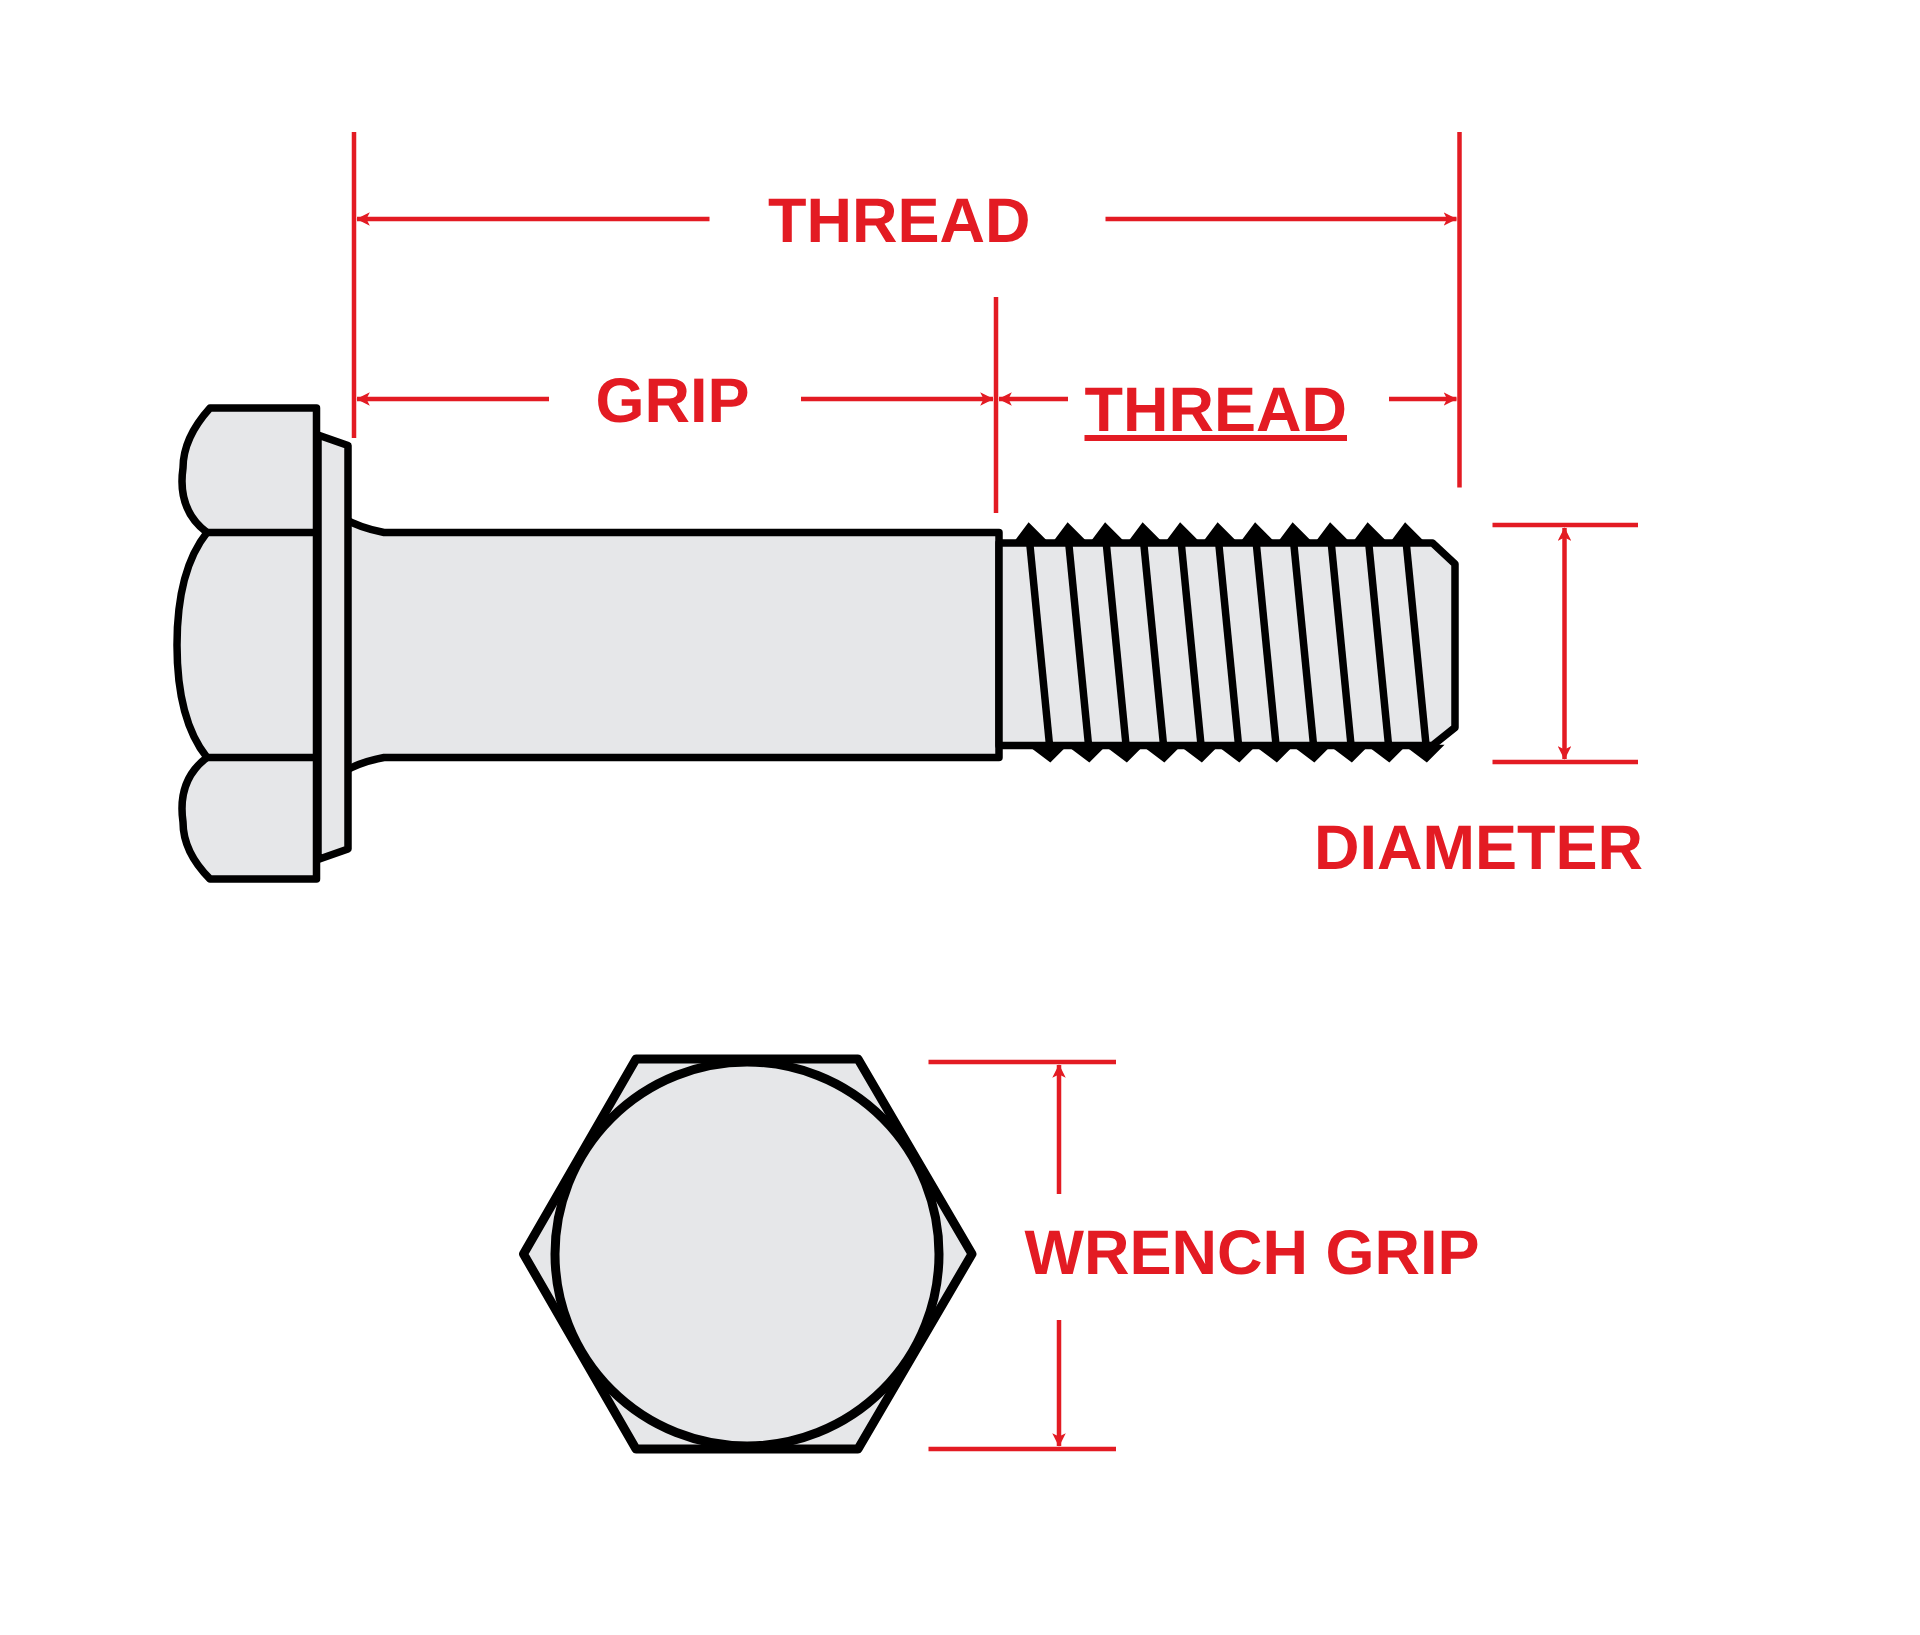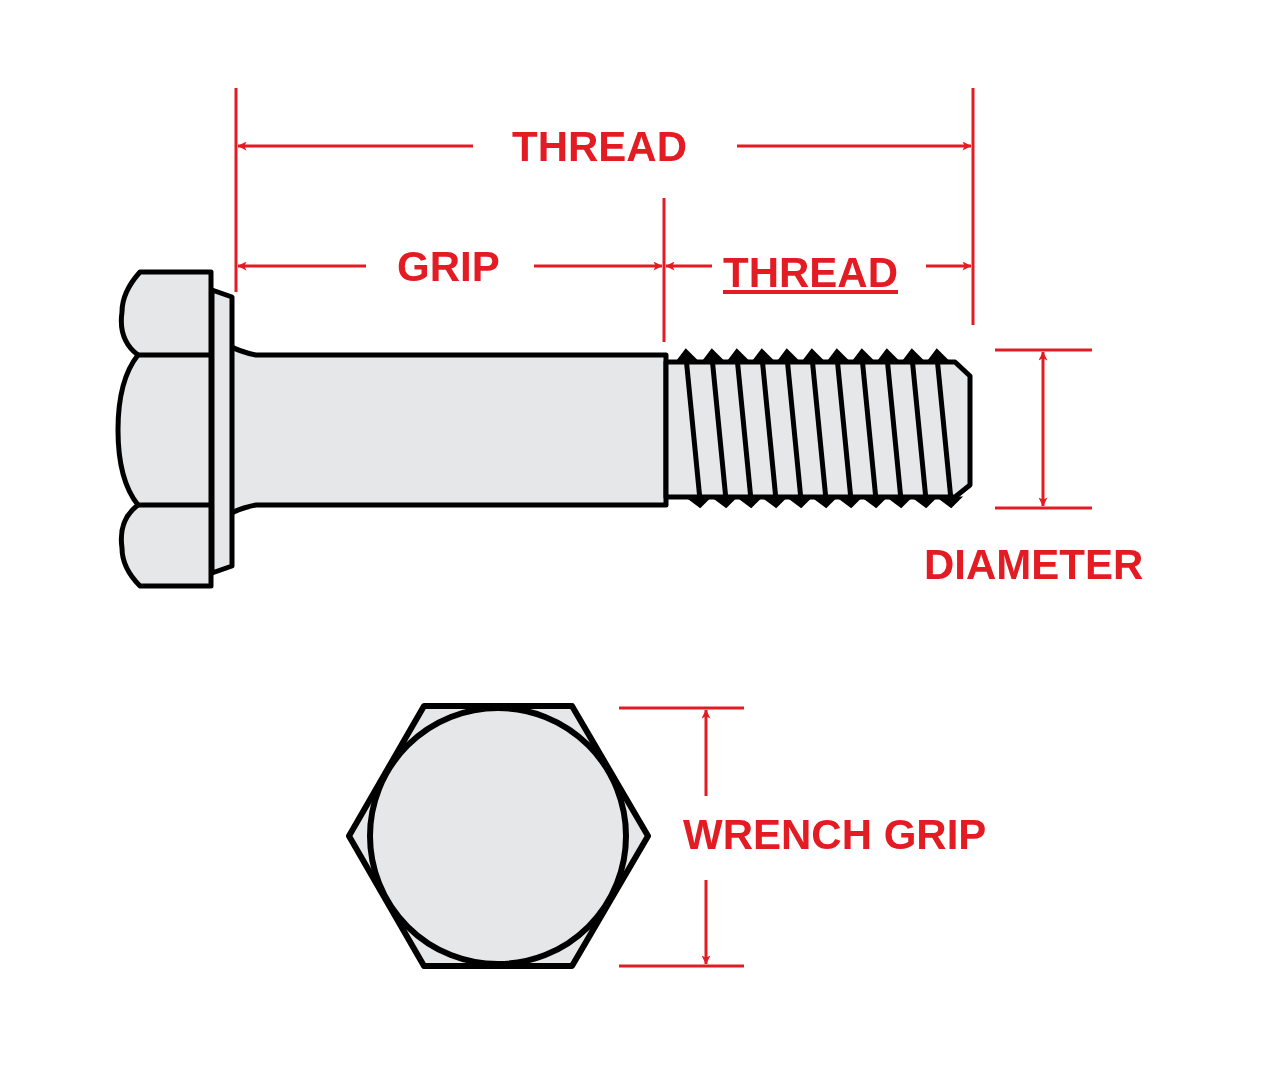--- a/index.html
+++ b/index.html
@@ -94,14 +94,14 @@
 
   <g stroke="#000" stroke-width="6" fill="#e6e7e9" stroke-linejoin="round">
     <polygon points="424,706 572,706 648,836 572,966 424,966 349,836"></polygon>
     <circle cx="498" cy="836" r="128"></circle>
   </g>
 </svg>
 
 <div class="lbl" style="left:512px;top:126px;">THREAD</div>
 <div class="lbl" style="left:397px;top:246px;">GRIP</div>
 <div class="lbl" style="left:723px;top:252px;text-decoration:underline;">THREAD</div>
-<div class="lbl" style="left:924px;top:544px;">DIAMETER</div>
+<div class="lbl" style="left:876px;top:544px;">DIAMETER</div>
 <div class="lbl" style="left:683px;top:814px;">WRENCH GRIP</div>
 
 </body></html>

